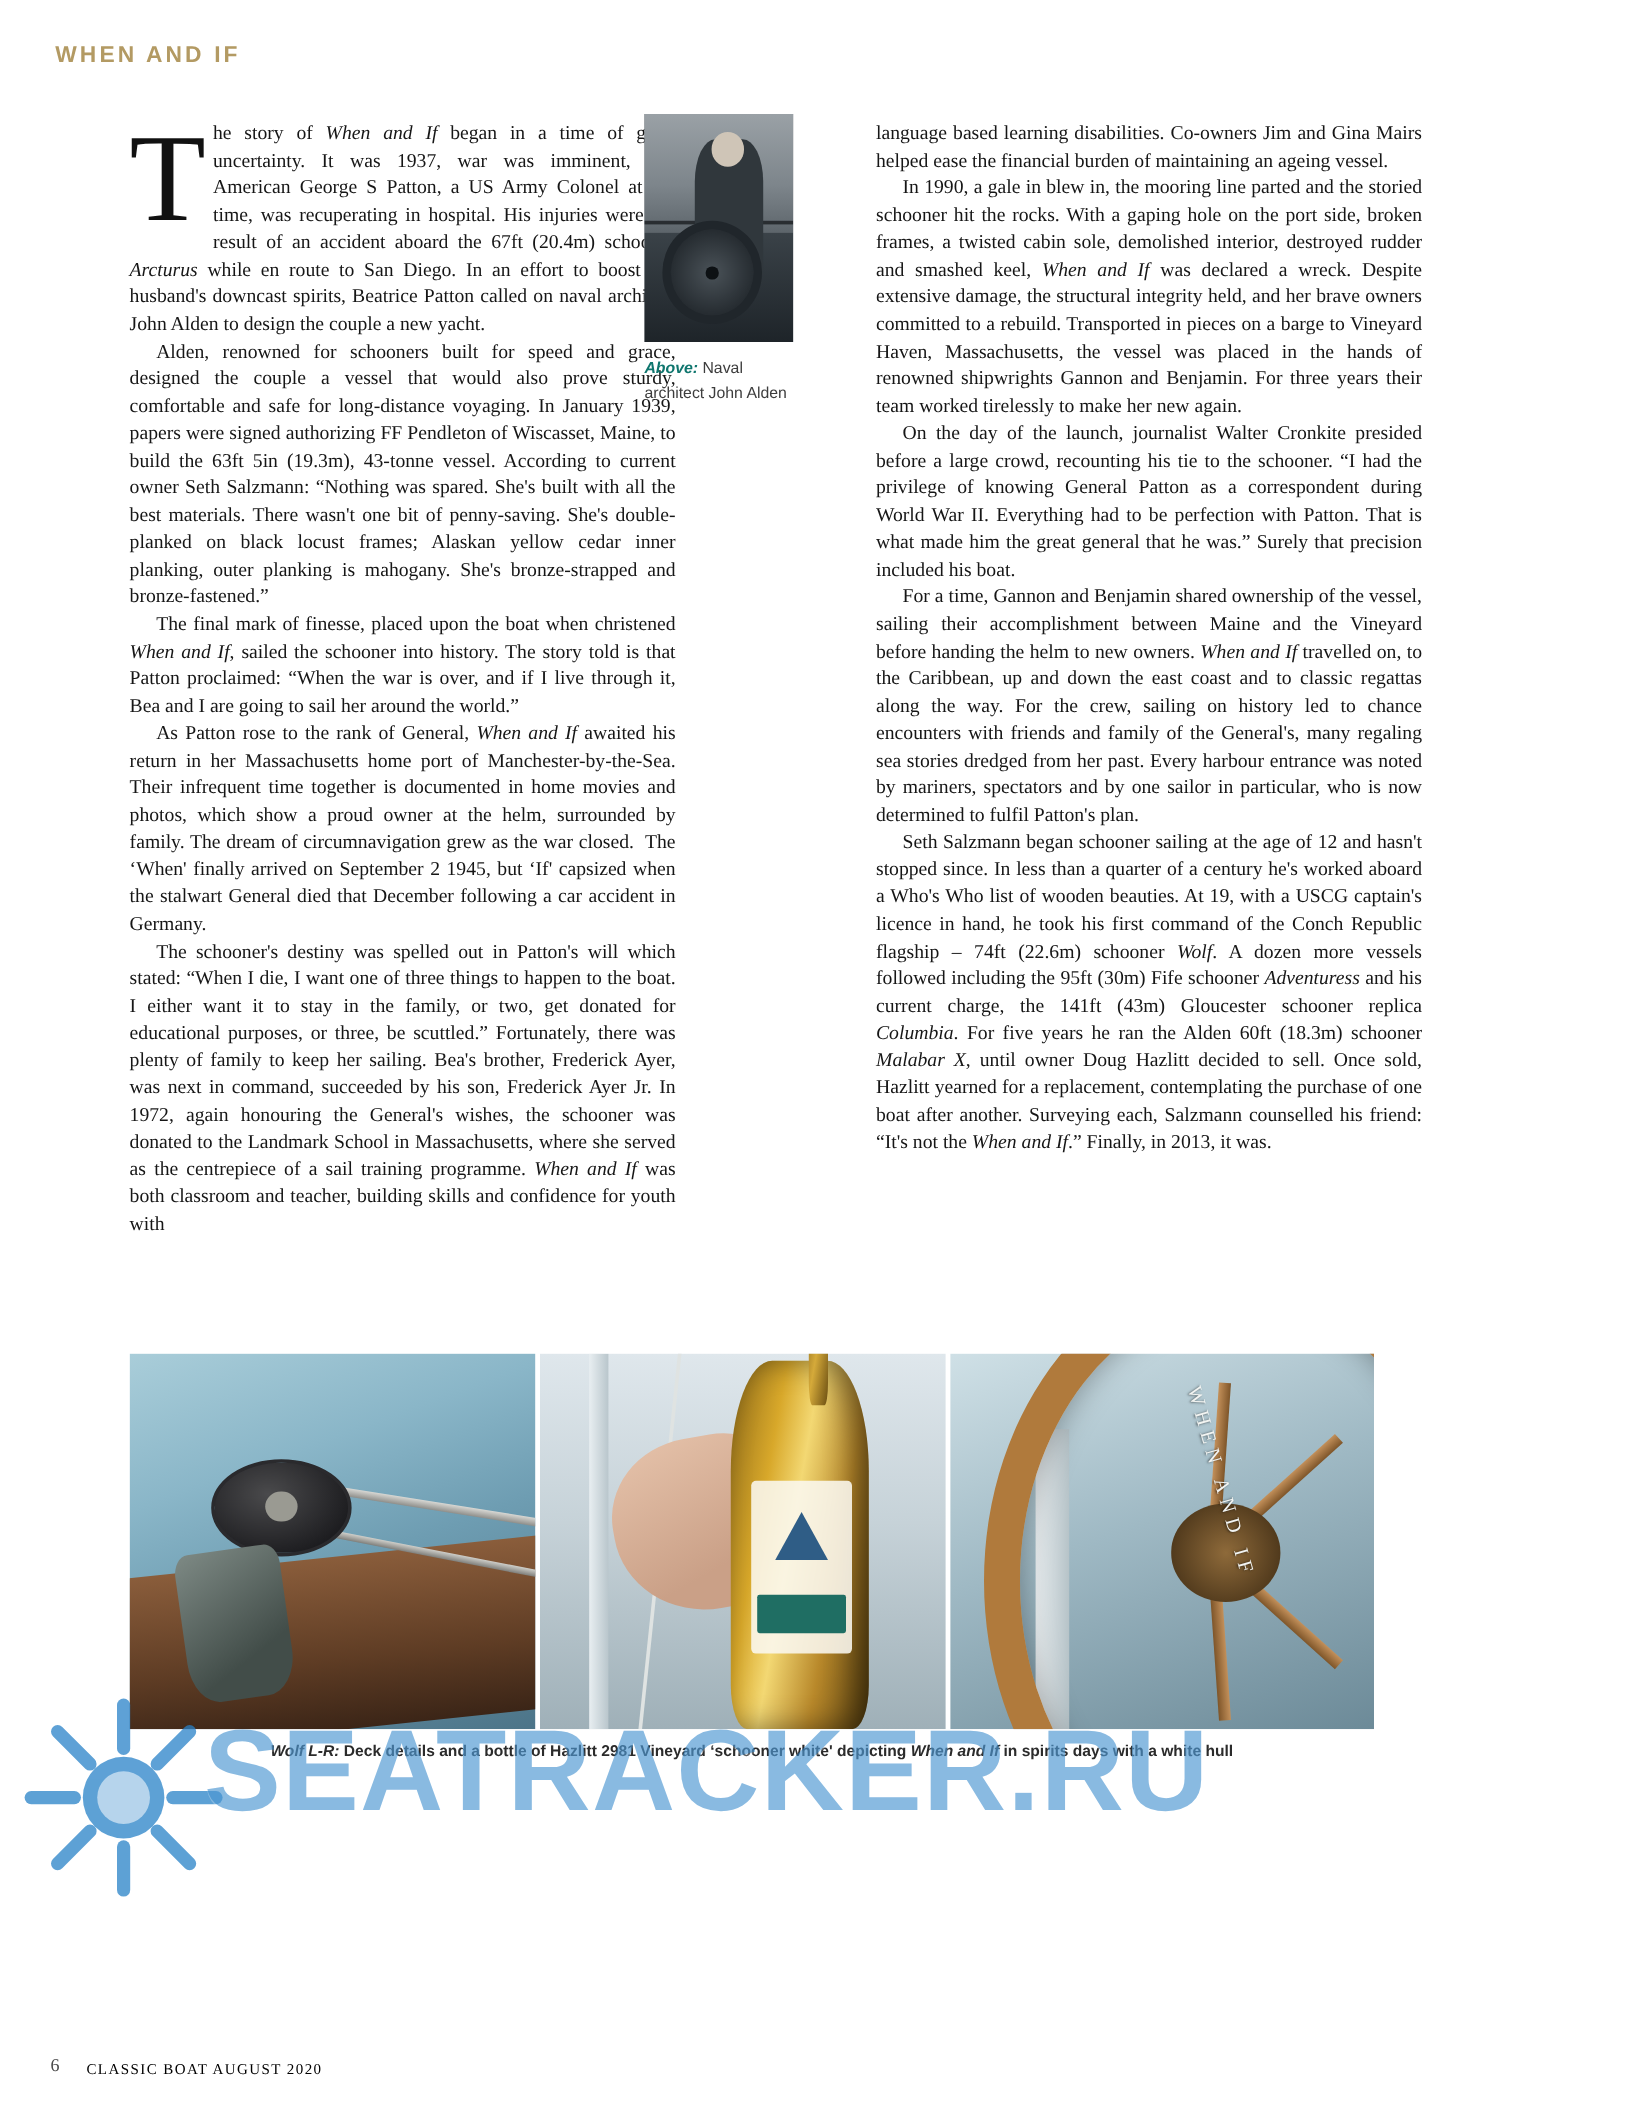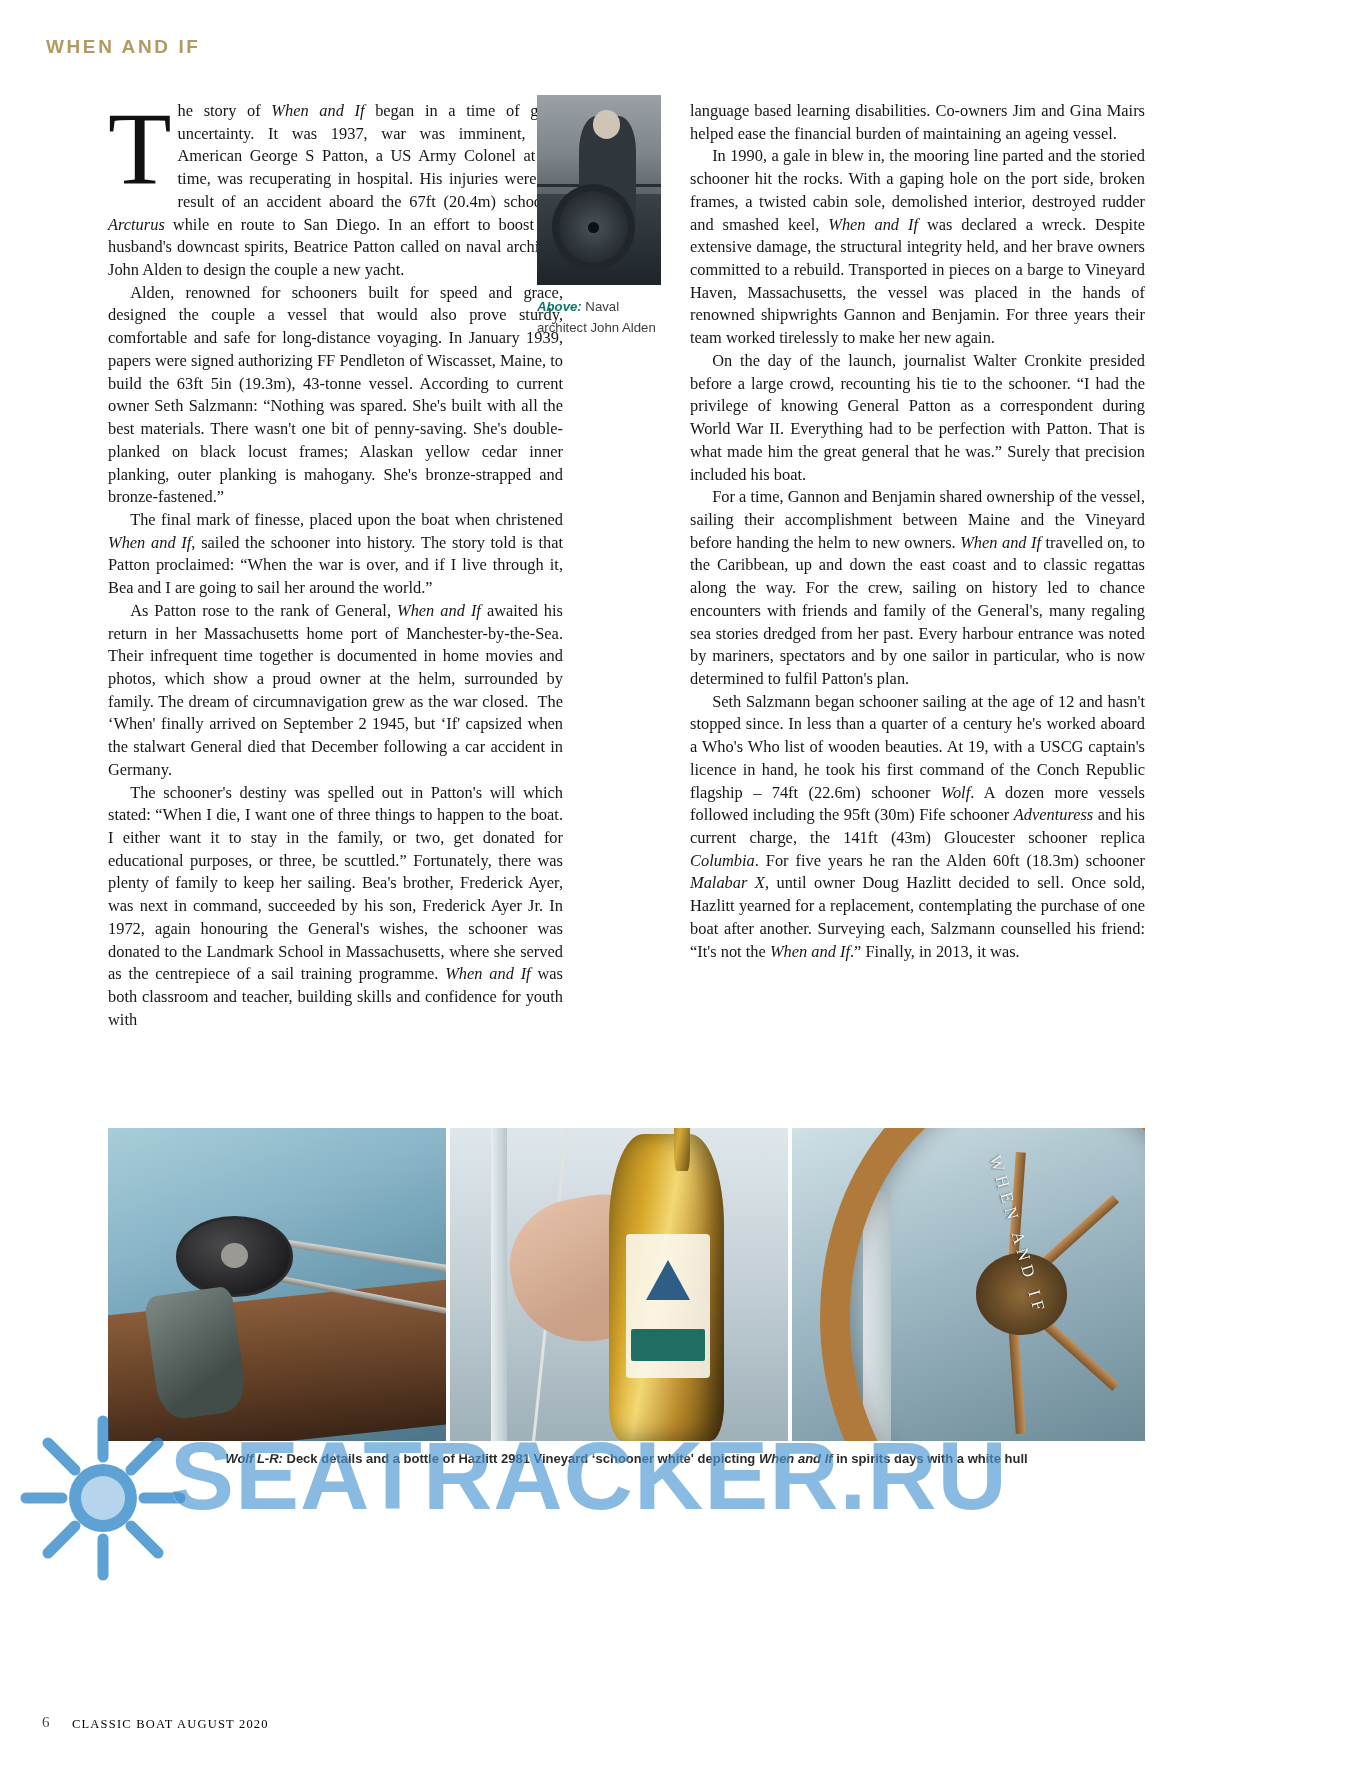--- a/index.html
+++ b/index.html
@@ -40,21 +40,21 @@
     top: 100px;
     width: 455px;
     font-size: 16.4px;
     line-height: 1.385;
     text-align: justify;
     text-justify: inter-word;
     hyphens: none;
     color: #161616;
   }
   .col-left  { left: 108px; }
-  .col-right { left: 690px; }
+  .col-right { left: 730px; }
 
   .col p {
     margin: 0;
     text-indent: 1.35em;
   }
   .col p.first {
     text-indent: 0;
   }
 
   

